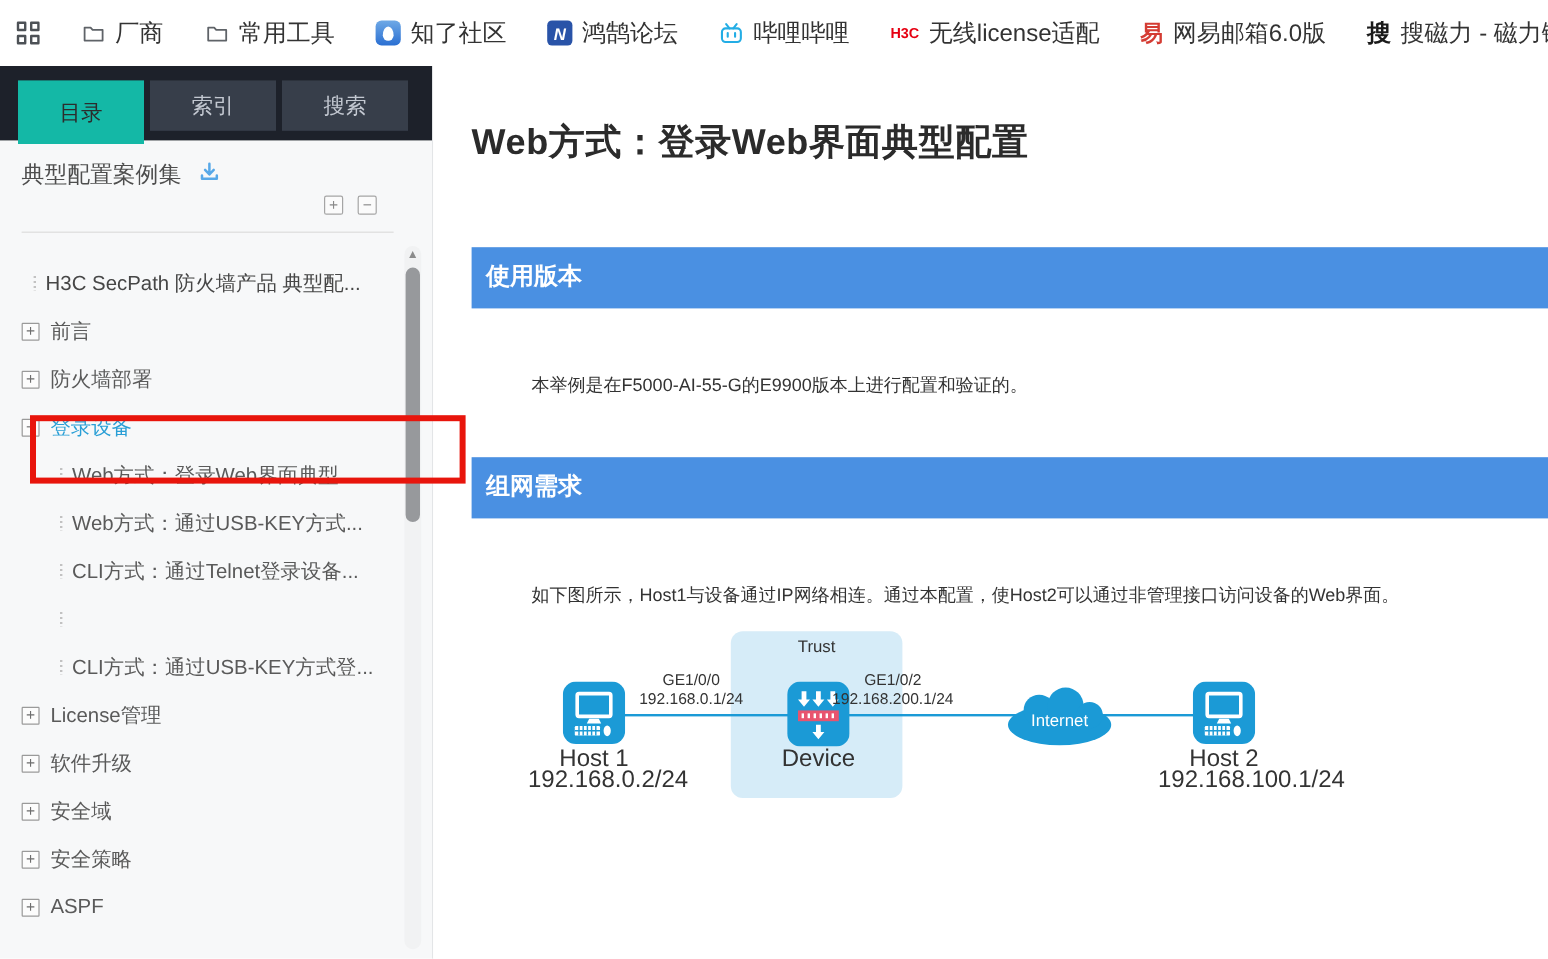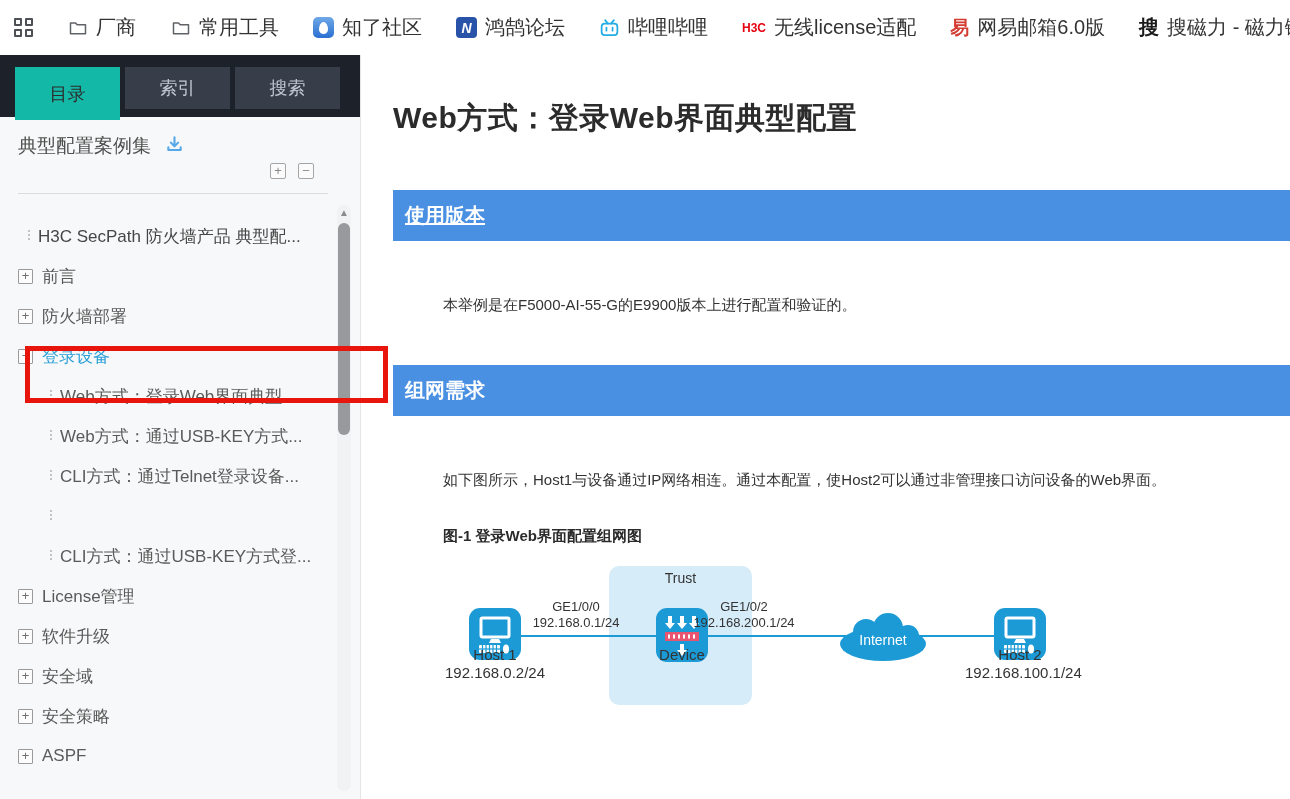--- a/index.html
+++ b/index.html
@@ -59,39 +59,39 @@
     background:#f1f2f3; border-radius:7px; z-index:2; }
   .side-scroll .arrow { display:block; text-align:center; color:#8b8b8b; font-size:10px; padding-top:2px; }
   .side-scroll .thumb { position:absolute; left:1px; top:18px; width:12px; height:212px;
     background:#97999c; border-radius:6px; }
 
   
   .content { flex:1; background:#fff; padding:43px 0 0 32px; position:relative; overflow:hidden; }
   .page-title { font-size:30px; font-weight:800; color:#2b2b2b; letter-spacing:0.5px; }
   .banner { height:51px; line-height:51px; background:#4a90e2; color:#fff; font-size:20px;
     font-weight:700; padding-left:12px; }
-  .banner.b1 { margin-top:51px;text-decoration:underline; }
+  .banner.b1 { margin-top:67px; }
   .banner.b2 { margin-top:50px; }
   .body-text { margin:55px 0 0 50px; font-size:15px; color:#333; }
   .fig-caption { margin:37px 0 0 50px; font-size:15px; font-weight:700; color:#2b2b2b; }
 
   
   .diagram { position:relative; margin:12px 0 0 73px; width:810px; height:175px; }
   .zone { position:absolute; left:143px; top:8px; width:143px; height:139px; background:#d6ecf8; border-radius:10px; }
   .zone-label { position:absolute; left:143px; top:12px; width:143px; text-align:center; font-size:14px; color:#333; }
   .net-line { position:absolute; left:29px; top:77px; width:525px; height:2px; background:#1b9ad6; }
   .node { position:absolute; width:52px; }
   .n-host1 { left:3px; top:50px; }
   .n-device { left:190px; top:50px; }
   .n-host2 { left:528px; top:50px; }
   .cloud { position:absolute; left:372px; top:54px; width:90px; height:52px; }
   .if-label { position:absolute; font-size:13px; color:#333; text-align:center; line-height:16px; }
   .if-left { left:35px; top:41px; width:150px; }
   .if-right { left:203px; top:41px; width:150px; }
-  .node-label { position:absolute; font-size:15px; color:#333; text-align:center; line-height:18px; top:88px; width:110px; }
+  .node-label { position:absolute; font-size:20px; color:#333; text-align:center; line-height:18px; top:105px; width:110px; }
   .nl-host1 { left:-26px; }
   .nl-device { left:161px; }
   .nl-host2 { left:499px; }
 
   
   .red-annotation { position:absolute; left:25px; top:346px; width:363px; height:57px;
     border:5px solid #e8150c; z-index:50; pointer-events:none; }
 </style>
 </head>
 <body>
@@ -266,21 +266,20 @@
 
   <div class="content">
     <h1 class="page-title">Web方式：登录Web界面典型配置</h1>
 
     <div class="banner b1">使用版本</div>
     <p class="body-text">本举例是在F5000-AI-55-G的E9900版本上进行配置和验证的。</p>
 
     <div class="banner b2">组网需求</div>
     <p class="body-text">如下图所示，Host1与设备通过IP网络相连。通过本配置，使Host2可以通过非管理接口访问设备的Web界面。</p>
 
-    <div class="fig-caption">图-1 登录Web界面配置组网图</div>
 
     <div class="diagram">
       <div class="zone"></div>
       <div class="zone-label">Trust</div>
       <div class="net-line"></div>
 
       <div class="node n-host1">
         <svg viewBox="0 0 52 52" width="52" height="52">
           <rect width="52" height="52" rx="11" fill="#1b9ad6"></rect>
           <rect x="12" y="10" width="28" height="19" rx="1.5" fill="none" stroke="#fff" stroke-width="3"></rect>

